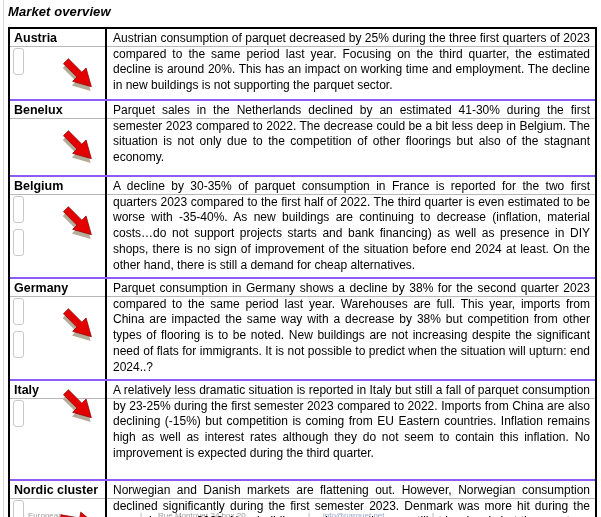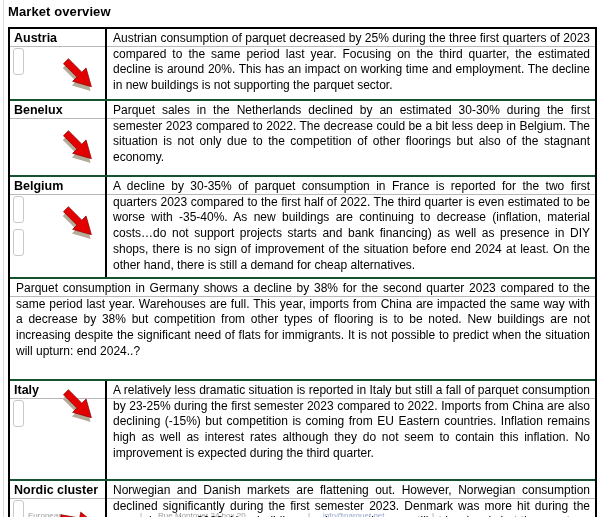--- a/index.html
+++ b/index.html
@@ -10,30 +10,30 @@
     overflow: hidden;
     font-family: "Liberation Sans", sans-serif;
     color: #000;
   }
   .margin-line {
     position: absolute; left: 3px; top: 0; width: 1px; height: 517px;
     background: #d9d9d9;
   }
   .doc-title {
     position: absolute; left: 8px; top: 4px;
-    font-size: 13px; font-weight: bold; letter-spacing: 0.1px;
+    font-size: 13px; font-weight: bold; letter-spacing: 0.1px; font-style: italic;
   }
   .market-table {
     position: absolute; left: 8px; top: 27px; width: 589px;
     border: 2px solid #000; border-bottom: none;
     background: #fff;
   }
   .row {
     display: flex;
-    border-bottom: 2px solid #14532d;
+    border-bottom: 2px solid #8b5cf6;
     position: relative;
     overflow: hidden;
   }
   
   .row:nth-child(1) { height: 72px; }
   .row:nth-child(2) { height: 76px; }
   .row:nth-child(3) { height: 102px; }
   .row:nth-child(4) { height: 102px; }
   .row:nth-child(5) { height: 100px; }
   .row:nth-child(6) { height: 51px; }
@@ -121,21 +121,21 @@
       <div class="left-body">
         <div class="ph-col"></div>
         <div class="arrow-wrap arrow-down">
           <svg width="40" height="26" viewBox="0 0 40 26">
             <polygon points="2,10 21,10 21,4 38,13.5 21,23 21,17 2,17" fill="var(--arrow-shadow)" transform="translate(1.5,2.5)"></polygon>
             <polygon points="1,9 20,9 20,3 37,12.5 20,22 20,16 1,16" fill="var(--arrow-red)" stroke="var(--arrow-red-edge)" stroke-width="0.7"></polygon>
           </svg>
         </div>
       </div>
     </div>
-    <div class="cell-text">Parquet sales in the Netherlands declined by an estimated 30-30% during the first semester 2023 compared to 2022. The decrease could be a bit less deep in Belgium. The situation is not only due to the competition of other floorings but also of the stagnant economy.</div>
+    <div class="cell-text">Parquet sales in the Netherlands declined by an estimated 41-30% during the first semester 2023 compared to 2022. The decrease could be a bit less deep in Belgium. The situation is not only due to the competition of other floorings but also of the stagnant economy.</div>
   </div>
 
   <div class="row">
     <div class="row-underline"></div>
     <div class="cell-left">
       <div class="country">Belgium</div>
       <div class="left-body">
         <div class="ph-col">
             <div class="ph-box"></div>
             <div class="ph-box"></div>
@@ -146,20 +146,35 @@
             <polygon points="1,9 20,9 20,3 37,12.5 20,22 20,16 1,16" fill="var(--arrow-red)" stroke="var(--arrow-red-edge)" stroke-width="0.7"></polygon>
           </svg>
         </div>
       </div>
     </div>
     <div class="cell-text">A decline by 30-35% of parquet consumption in France is reported for the two first quarters 2023 compared to the first half of 2022. The third quarter is even estimated to be worse with -35-40%. As new buildings are continuing to decrease (inflation, material costs…do not support projects starts and bank financing) as well as presence in DIY shops, there is no sign of improvement of the situation before end 2024 at least. On the other hand, there is still a demand for cheap alternatives.</div>
   </div>
 
   <div class="row">
     <div class="row-underline"></div>
+    <div class="cell-left">
+      <div class="country">Germany</div>
+      <div class="left-body">
+        <div class="ph-col">
+            <div class="ph-box"></div>
+            <div class="ph-box"></div>
+          </div>
+        <div class="arrow-wrap arrow-down">
+          <svg width="40" height="26" viewBox="0 0 40 26">
+            <polygon points="2,10 21,10 21,4 38,13.5 21,23 21,17 2,17" fill="var(--arrow-shadow)" transform="translate(1.5,2.5)"></polygon>
+            <polygon points="1,9 20,9 20,3 37,12.5 20,22 20,16 1,16" fill="var(--arrow-red)" stroke="var(--arrow-red-edge)" stroke-width="0.7"></polygon>
+          </svg>
+        </div>
+      </div>
+    </div>
     <div class="cell-text">Parquet consumption in Germany shows a decline by 38% for the second quarter 2023 compared to the same period last year. Warehouses are full. This year, imports from China are impacted the same way with a decrease by 38% but competition from other types of flooring is to be noted. New buildings are not increasing despite the significant need of flats for immigrants. It is not possible to predict when the situation will upturn: end 2024..?</div>
   </div>
 
   <div class="row">
     <div class="row-underline"></div>
     <div class="cell-left">
       <div class="country">Italy</div>
       <div class="left-body">
         <div class="ph-col">
             <div class="ph-box"></div>

